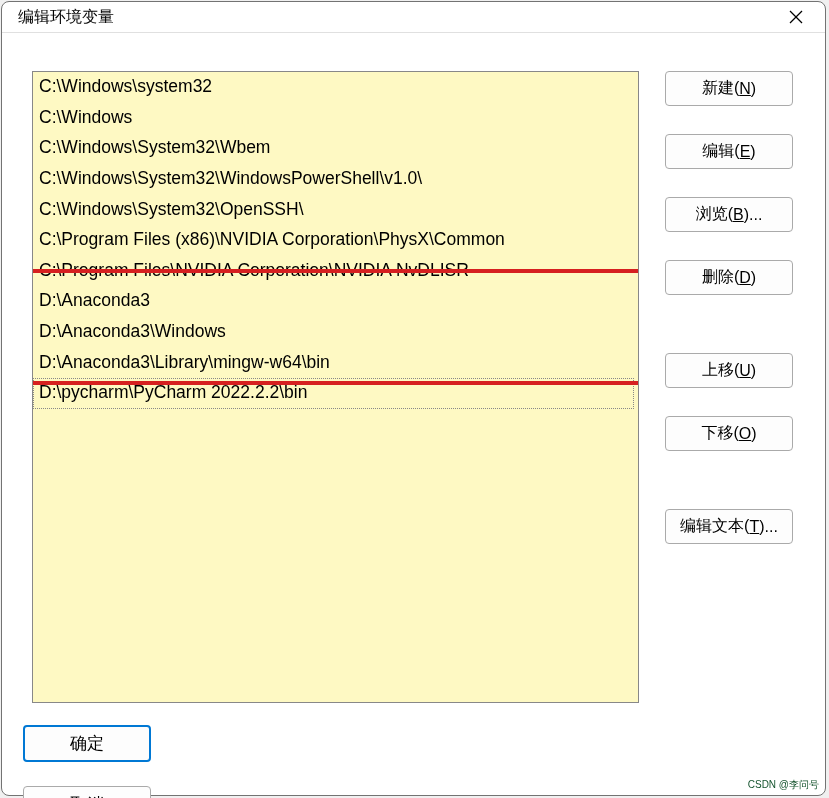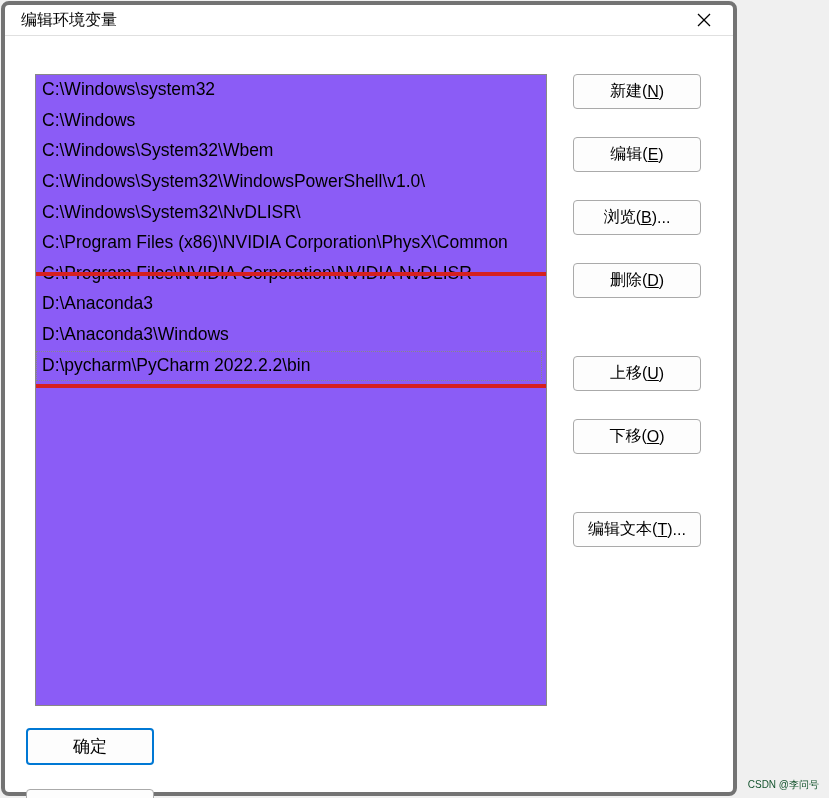--- a/index.html
+++ b/index.html
@@ -11,24 +11,24 @@
     body {
       font-family: "Microsoft YaHei", "Segoe UI", Tahoma, sans-serif;
       background: #f0f0f0;
       width: 829px;
       height: 798px;
       overflow: hidden;
       position: relative;
     }
     
     .window {
-      width: 736px;
+      width: 825px;
       height: 795px;
       background: #ffffff;
-      border: 4px solid #737373;
+      border: 1px solid #737373;
       border-radius: 8px;
       margin: 1px;
       display: flex;
       flex-direction: column;
       position: relative;
     }
     
     .titlebar {
       height: 38px;
       display: flex;
@@ -57,21 +57,21 @@
     .content-area {
       flex: 1;
       display: flex;
       padding: 38px 30px 10px 30px;
       gap: 26px;
     }
     
     .list-container {
       flex: 1;
       border: 1px solid #888;
-      background: #8b5cf6;
+      background: #fef9c3;
       overflow: hidden;
       height: 632px;
       position: relative;
     }
     
     .list-item {
       font-size: 17.5px;
       color: #000;
       padding: 3px 6px 4px 6px;
       white-space: nowrap;
@@ -186,25 +186,26 @@
   <div class="content-area">
 
     <div class="list-container">
       <div class="red-line red-line-1"></div>
       <div class="red-line red-line-2"></div>
       <div id="list-items-holder">
           <div class="list-item">C:\Windows\system32</div>
           <div class="list-item">C:\Windows</div>
           <div class="list-item">C:\Windows\System32\Wbem</div>
           <div class="list-item">C:\Windows\System32\WindowsPowerShell\v1.0\</div>
-          <div class="list-item">C:\Windows\System32\NvDLISR\</div>
+          <div class="list-item">C:\Windows\System32\OpenSSH\</div>
           <div class="list-item">C:\Program Files (x86)\NVIDIA Corporation\PhysX\Common</div>
           <div class="list-item">C:\Program Files\NVIDIA Corporation\NVIDIA NvDLISR</div>
           <div class="list-item">D:\Anaconda3</div>
           <div class="list-item">D:\Anaconda3\Windows</div>
+          <div class="list-item">D:\Anaconda3\Library\mingw-w64\bin</div>
           <div class="list-item selected">D:\pycharm\PyCharm 2022.2.2\bin</div>
         </div>
     </div>
 
     <div class="button-column">
       <button class="action-btn">
         <span>新建(</span>
           <span class="underline-letter">N</span>
           <span>)</span>
       </button>

